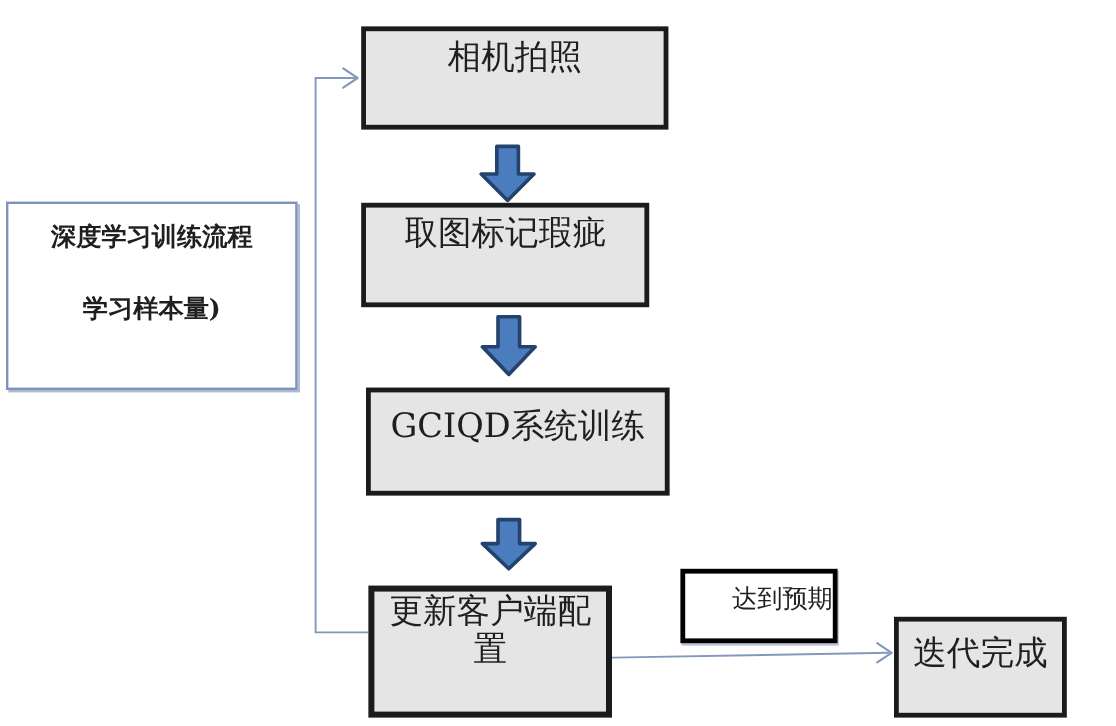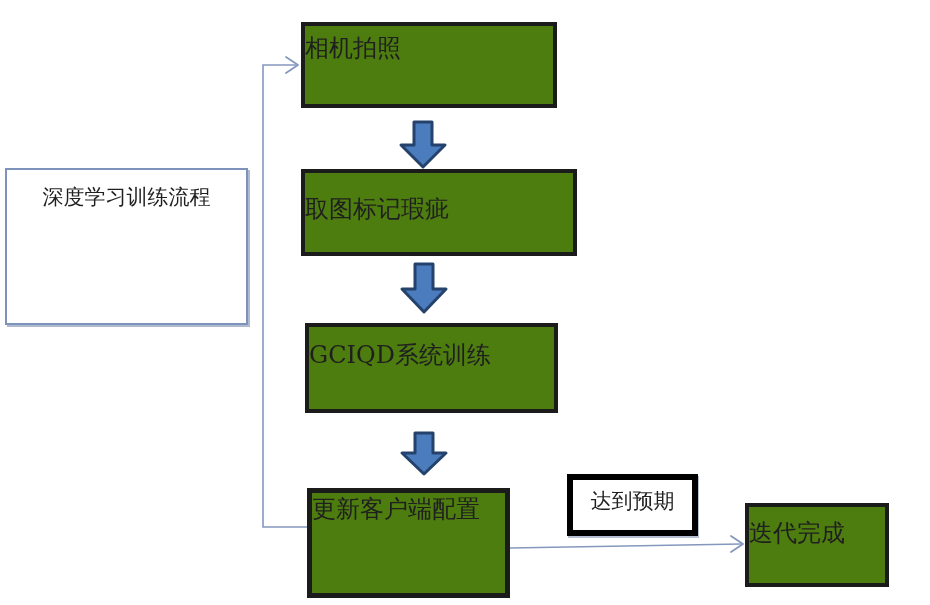--- a/index.html
+++ b/index.html
@@ -35,51 +35,53 @@
     stroke-linejoin: round;
   }
   .block-arrow {
     stroke-width: 3px;
     stroke-linejoin: round;
   }
   .node {
     position: absolute;
     z-index: 2;
     box-sizing: border-box;
-    background: #4d7c0f;
+    background: #e5e5e5;
     border: 4px solid #1b1b1b;
-    font-size: 24px;
+    text-align: center;
+    font-size: 28px;
     line-height: 30px;
   }
   .node.thick {
     border-width: 5px;
     line-height: 32px;
   }
   .panel {
     position: absolute;
     z-index: 2;
     box-sizing: border-box;
     background: #ffffff;
     border: 2px solid #7e93bb;
     box-shadow: 2px 2px 0 rgba(110, 130, 165, 0.55);
     text-align: center;
     font-size: 21px;
     line-height: 30px;
+    font-weight: bold;
   }
   .panel-gap {
     height: 30px;
   }
   .tag {
     position: absolute;
     z-index: 2;
     box-sizing: border-box;
     background: #ffffff;
-    border: 6px solid #000000;
+    border: 4px solid #000000;
     box-shadow: 1px 2px 0 rgba(110, 130, 165, 0.5);
-    text-align: center;
+    text-align: right;
     font-size: 21px;
     line-height: 22px;
   }
 </style>
 </head>
 <body>
 
 <div class="canvas">
 
   <svg class="connector-layer" viewBox="0 0 930 605" xmlns="http://www.w3.org/2000/svg">
@@ -91,39 +93,40 @@
     <path class="chevron" d="M731,536 L743,544 L731,552" stroke="#8498bd"></path>
 
     <path class="block-arrow" d="M414,122 L432,122 L432,145 L445,145 L423,167 L401,145 L414,145 Z" fill="#4a7cbe" stroke="#24426b"></path>
     <path class="block-arrow" d="M415,264 L433,264 L433,289 L446,289 L424,312 L402,289 L415,289 Z" fill="#4a7cbe" stroke="#24426b"></path>
     <path class="block-arrow" d="M415,433 L433,433 L433,453 L446,453 L424,474 L402,453 L415,453 Z" fill="#4a7cbe" stroke="#24426b"></path>
   </svg>
 
   <div class="panel" style="left:5px;top:168px;width:243px;height:157px;padding-top:12px">
     <div>深度学习训练流程</div>
     <div class="panel-gap"></div>
+    <div>学习样本量)</div>
   </div>
 
   <div class="node" style="left:301px;top:22px;width:256px;height:86px;padding-top:7px">
     <span>相机拍照</span>
   </div>
 
-  <div class="node" style="left:301px;top:169px;width:276px;height:87px;padding-top:21px">
+  <div class="node" style="left:301px;top:169px;width:240px;height:87px;padding-top:6px">
     <span>取图标记瑕疵</span>
   </div>
 
   <div class="node" style="left:305px;top:323px;width:253px;height:90px;padding-top:13px">
     <span>GCIQD系统训练</span>
   </div>
 
   <div class="node thick" style="left:307px;top:488px;width:203px;height:110px;padding-top:0">
     <div>更新客户端配置</div>
   </div>
 
   <div class="tag" style="left:567px;top:474px;width:131px;height:62px;padding-top:10px">
     <span>达到预期</span>
   </div>
 
-  <div class="node" style="left:745px;top:503px;width:144px;height:84px;padding-top:11px">
+  <div class="node" style="left:745px;top:514px;width:144px;height:84px;padding-top:11px">
     <span>迭代完成</span>
   </div>
 
 </div>
 
 </body></html>

